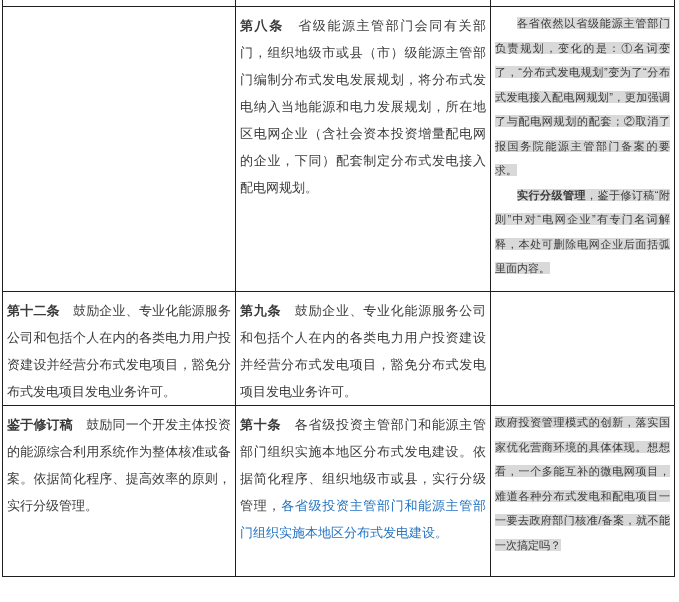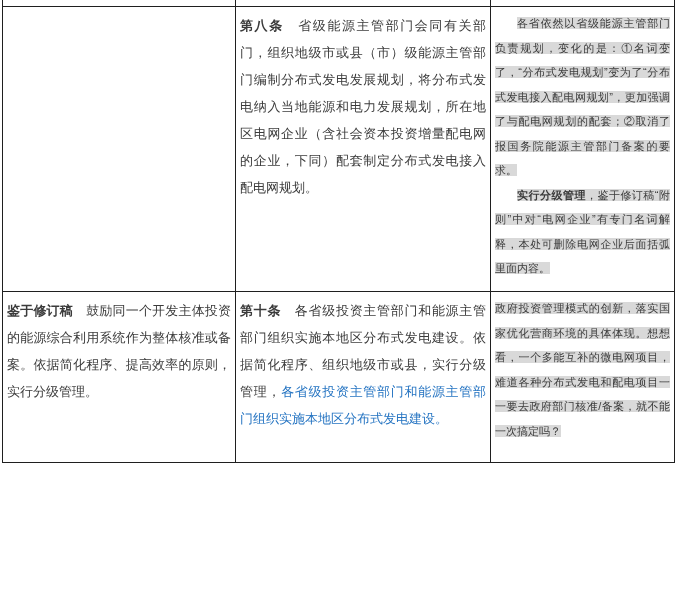--- a/index.html
+++ b/index.html
@@ -69,20 +69,29 @@
     <td class="c1"></td>
     <td class="c2">
       <p class="body"><span class="term">第八条</span><span>　省级能源主管部门会同有关部门，组织地级市或县（市）级能源主管部门编制分布式发电发展规划，将分布式发电纳入当地能源和电力发展规划，所在地区电网企业（含社会资本投资增量配电网的企业，下同）配套制定分布式发电接入配电网规划。</span></p>
     </td>
     <td class="c3">
       <p class="ind"><span class="hl">各省依然以省级能源主管部门负责规划，变化的是：①名词变了，“分布式发电规划”变为了“分布式发电接入配电网规划”，更加强调了与配电网规划的配套；②取消了报国务院能源主管部门备案的要求。</span></p>
       <p class="ind"><span class="hl"><span class="term">实行分级管理</span><span>，鉴于修订稿“附则”中对“电网企业”有专门名词解释，本处可删除电网企业后面括弧里面内容。</span></span></p>
     </td>
   </tr>
 
+  <tr class="r-b">
+    <td class="c1">
+      <p class="body"><span class="term">第十二条</span><span>　鼓励企业、专业化能源服务公司和包括个人在内的各类电力用户投资建设并经营分布式发电项目，豁免分布式发电项目发电业务许可。</span></p>
+    </td>
+    <td class="c2">
+      <p class="body"><span class="term">第九条</span><span>　鼓励企业、专业化能源服务公司和包括个人在内的各类电力用户投资建设并经营分布式发电项目，豁免分布式发电项目发电业务许可。</span></p>
+    </td>
+    <td class="c3"></td>
+  </tr>
 
   <tr class="r-c">
     <td class="c1">
       <p class="body"><span class="term">鉴于修订稿</span><span>　鼓励同一个开发主体投资的能源综合利用系统作为整体核准或备案。依据简化程序、提高效率的原则，实行分级管理。</span></p>
     </td>
     <td class="c2">
       <p class="body"><span class="term">第十条</span><span>　各省级投资主管部门和能源主管部门组织实施本地区分布式发电建设。依据简化程序、组织地级市或县，实行分级管理，</span><span class="blue">各省级投资主管部门和能源主管部门组织实施本地区分布式发电建设。</span></p>
     </td>
     <td class="c3">
       <p><span class="hl">政府投资管理模式的创新，落实国家优化营商环境的具体体现。想想看，一个多能互补的微电网项目，难道各种分布式发电和配电项目一一要去政府部门核准/备案，就不能一次搞定吗？</span></p>

